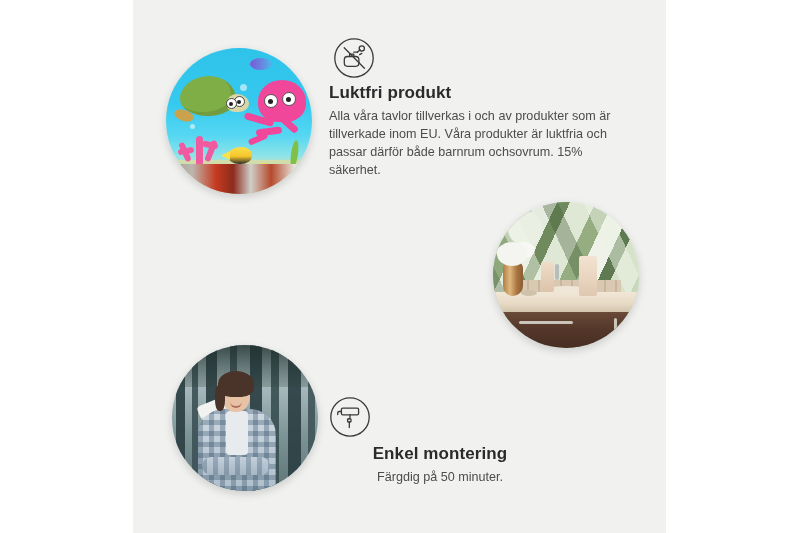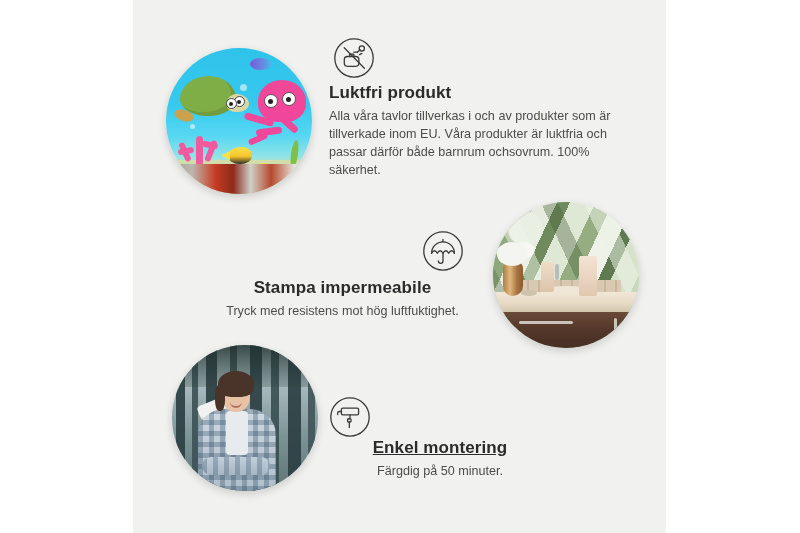--- a/index.html
+++ b/index.html
@@ -253,21 +253,21 @@
   #feature-odourless .icon-wrap { margin-left: 4px; }
 
   
   #feature-waterproof { left: 205px; top: 230px; width: 275px; text-align: center; }
   #feature-waterproof .icon-row { display:flex; justify-content:flex-end; padding-right: 16px; }
   #feature-waterproof .f-title { margin-top: 6px; }
 
   
   #feature-easy-mount { left: 315px; top: 396px; width: 250px; text-align: center; }
   #feature-easy-mount .icon-row { display:flex; justify-content:flex-start; padding-left: 14px; }
-  #feature-easy-mount .f-title { margin-top: 0; text-decoration: underline; }
+  #feature-easy-mount .f-title { margin-top: 6px; }
 </style>
 </head>
 <body>
 
 <div class="canvas">
   <div class="panel"></div>
 
   <div class="medallion" id="img-underwater">
     <div class="layer sea-bg"></div>
     <div class="sea-floor"></div>
@@ -323,38 +323,23 @@
         <path d="M14.5 19.5 h8.2 a3.2 3.2 0 0 1 3.2 3.2 v3.4 a3.2 3.2 0 0 1 -3.2 3.2 h-8.2 a3.2 3.2 0 0 1 -3.2 -3.2 v-3.4 a3.2 3.2 0 0 1 3.2 -3.2 z"></path>
         <path d="M16.6 19.5 v-2.3 h4.2 v2.3"></path>
         <path d="M20.8 15.2 h3.6"></path>
         <path d="M24.4 15.2 l2.6 -2.4"></path>
         <circle cx="28.8" cy="11.4" r="2.6"></circle>
         <path d="M26.6 17.6 l2.2 -1.2"></path>
         <path d="M11.2 10.8 L31.4 31.2"></path>
       </svg>
     </div>
     <div class="f-title">Luktfri produkt</div>
-    <p class="f-body">Alla våra tavlor tillverkas i och av produkter som är tillverkade inom EU. Våra produkter är luktfria och passar därför både barnrum ochsovrum. 100% säkerhet.</p>
-  </div>
-
-  <div class="feature" id="feature-waterproof">
-    <div class="icon-row">
-      <div class="icon-wrap">
-        <svg viewBox="0 0 42 42" fill="none" stroke="#3a3a3a" stroke-width="1.3" stroke-linecap="round" stroke-linejoin="round">
-          <circle cx="21" cy="21" r="19.2"></circle>
-          <path d="M9.6 23.2 a11.4 11.4 0 0 1 22.8 0"></path>
-          <path d="M9.6 23.2 c1.9 -3.3 3.8 -3.3 5.7 0 c1.9 -3.3 3.8 -3.3 5.7 0 c1.9 -3.3 3.8 -3.3 5.7 0 c1.9 -3.3 3.8 -3.3 5.7 0"></path>
-          <path d="M21 23.2 v7.8 a2.3 2.3 0 0 1 -4.6 0"></path>
-          <path d="M21 11.8 v-2.2"></path>
-        </svg>
-      </div>
-    </div>
-    <div class="f-title">Stampa impermeabile</div>
-    <p class="f-body">Tryck med resistens mot hög luftfuktighet.</p>
-  </div>
+    <p class="f-body">Alla våra tavlor tillverkas i och av produkter som är tillverkade inom EU. Våra produkter är luktfria och passar därför både barnrum ochsovrum. 15% säkerhet.</p>
+  </div>
+
 
   <div class="medallion" id="img-bathroom">
     <div class="layer bath-wall"></div>
     <div class="layer bath-wall2"></div>
     <div class="bath-backsplash"></div>
     <div class="bath-counter"></div>
     <div class="bath-sink"></div>
     <div class="bath-tap"></div>
     <div class="bath-soap"></div>
     <div class="bath-towel1"></div>

